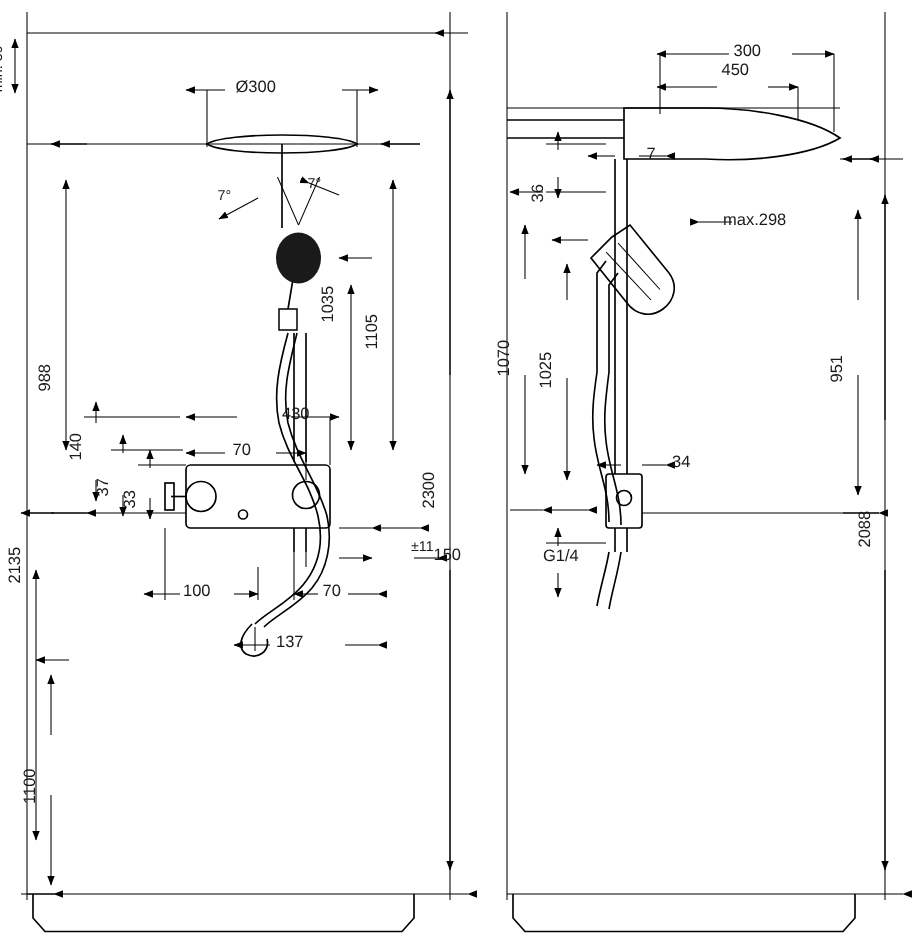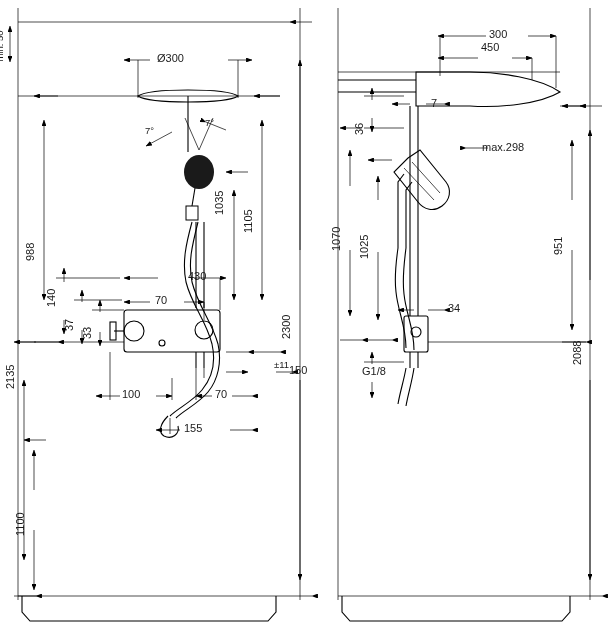--- a/index.html
+++ b/index.html
@@ -259,28 +259,28 @@
   <div class="lbl vert" style="left:75px; top:320px;">37</div>
   <div class="lbl vert" style="left:93px; top:328px;">33</div>
   <div class="lbl" style="left:146px; top:271px;margin-left:42px;">430</div>
   <div class="lbl" style="left:155px; top:295px;text-align:right;">70</div>
   <div class="lbl vert" style="left:16px; top:378px;">2135</div>
   <div class="lbl vert" style="left:292px; top:328px;">2300</div>
   <div class="lbl" style="left:266px; top:365px;margin-left:23px;">150</div>
   <div class="lbl small" style="left:274px; top:360px;">±11</div>
   <div class="lbl" style="left:122px; top:389px;">100</div>
   <div class="lbl" style="left:215px; top:389px;">70</div>
-  <div class="lbl" style="left:184px; top:423px;">155</div>
+  <div class="lbl" style="left:184px; top:423px;">137</div>
   <div class="lbl vert" style="left:26px; top:525px;">1100</div>
 
   <div class="lbl" style="left:489px; top:29px;">300</div>
   <div class="lbl" style="left:481px; top:42px;">450</div>
   <div class="lbl" style="left:431px; top:98px;">7</div>
   <div class="lbl vert" style="left:365px; top:124px;">36</div>
   <div class="lbl" style="left:482px; top:142px;">max.298</div>
   <div class="lbl vert" style="left:342px; top:240px;">1070</div>
   <div class="lbl vert" style="left:370px; top:248px;">1025</div>
   <div class="lbl" style="left:448px; top:303px;">34</div>
   <div class="lbl vert" style="left:564px; top:244px;">951</div>
   <div class="lbl vert" style="left:583px; top:354px;">2088</div>
-  <div class="lbl" style="left:362px; top:366px;">G1/8</div>
+  <div class="lbl" style="left:362px; top:366px;">G1/4</div>
 
 </div>
 
 </body></html>

